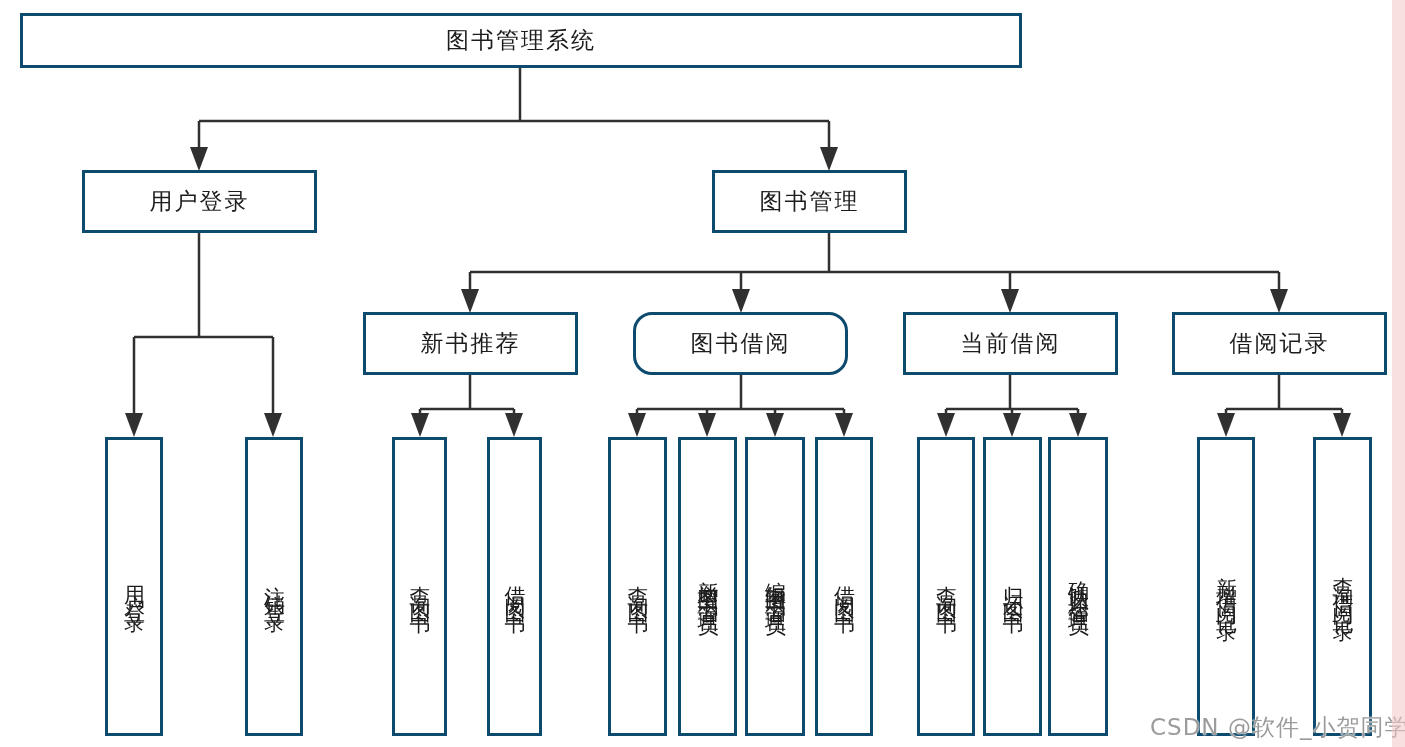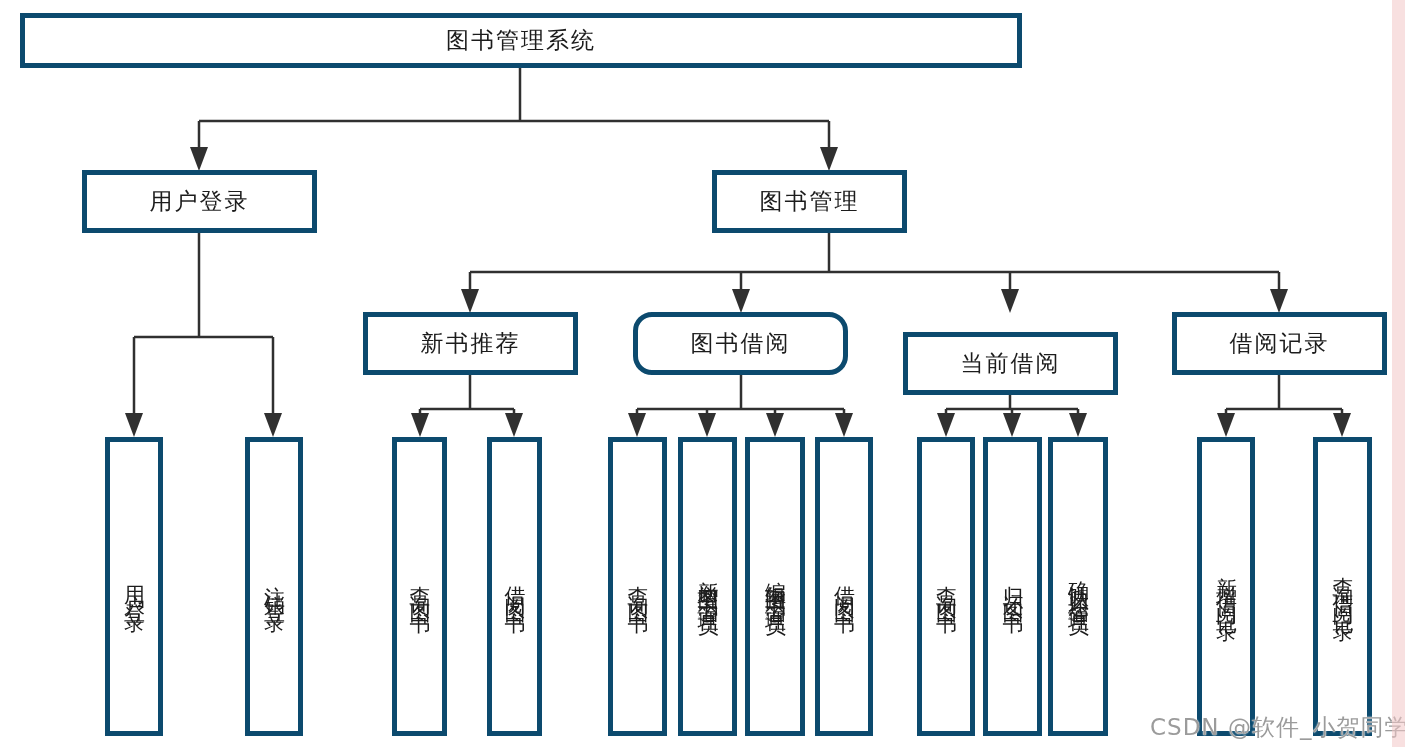--- a/index.html
+++ b/index.html
@@ -15,41 +15,41 @@
   svg.connectors {
     position: absolute;
     left: 0; top: 0;
     width: 1405px; height: 747px;
     z-index: 1;
   }
   .node {
     position: absolute;
     box-sizing: border-box;
     background: #ffffff;
-    border: 5px solid #0c4a6e;
+    border: 3px solid #0c4a6e;
     display: flex;
     align-items: center;
     justify-content: center;
     z-index: 2;
   }
   .hnode { font-size: 23px; letter-spacing: 2px; }
   .leaf  { font-size: 21px; }
   .vtext {
     writing-mode: vertical-rl;
     text-orientation: mixed;
     letter-spacing: 9px;
     line-height: 1.1;
     white-space: nowrap;
   }
   .root-box        { left: 20px;  top: 13px;  width: 1002px; height: 55px; }
   .grp-user-login  { left: 82px;  top: 170px; width: 235px;  height: 63px; }
   .grp-book-mgmt   { left: 712px; top: 170px; width: 195px;  height: 63px; }
   .mod-recommend   { left: 363px; top: 312px; width: 215px;  height: 63px; }
   .mod-borrowing   { left: 633px; top: 312px; width: 215px;  height: 63px; border-radius: 19px; }
-  .mod-current     { left: 903px; top: 312px; width: 215px;  height: 63px; margin-top: 20px; }
+  .mod-current     { left: 903px; top: 312px; width: 215px;  height: 63px; }
   .mod-records     { left: 1172px;top: 312px; width: 215px;  height: 63px; }
   .lf1  { left: 105px;  top: 437px; width: 58px; height: 299px; }
   .lf2  { left: 245px;  top: 437px; width: 58px; height: 299px; }
   .lf3  { left: 392px;  top: 437px; width: 55px; height: 299px; }
   .lf4  { left: 487px;  top: 437px; width: 55px; height: 299px; }
   .lf5  { left: 608px;  top: 437px; width: 59px; height: 299px; }
   .lf6  { left: 678px;  top: 437px; width: 59px; height: 299px; letter-spacing: 0; }
   .lf7  { left: 745px;  top: 437px; width: 60px; height: 299px; }
   .lf8  { left: 815px;  top: 437px; width: 58px; height: 299px; }
   .lf9  { left: 917px;  top: 437px; width: 58px; height: 299px; }

